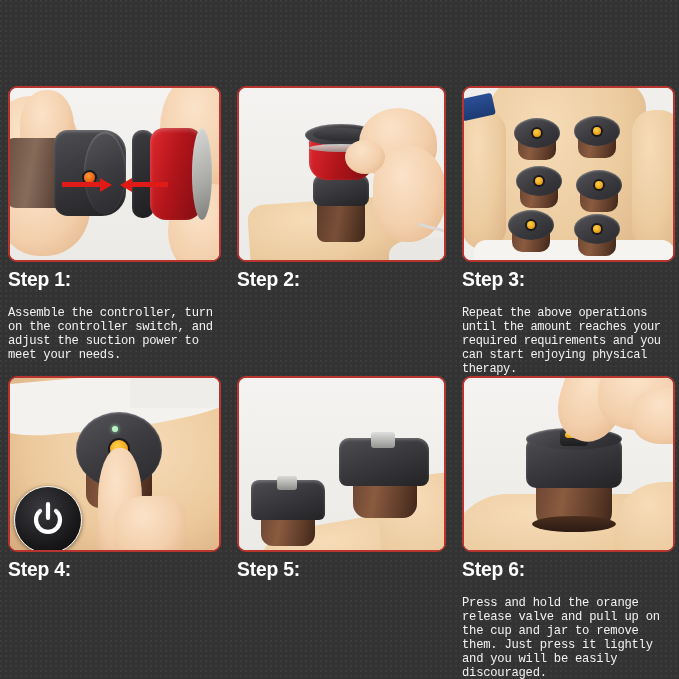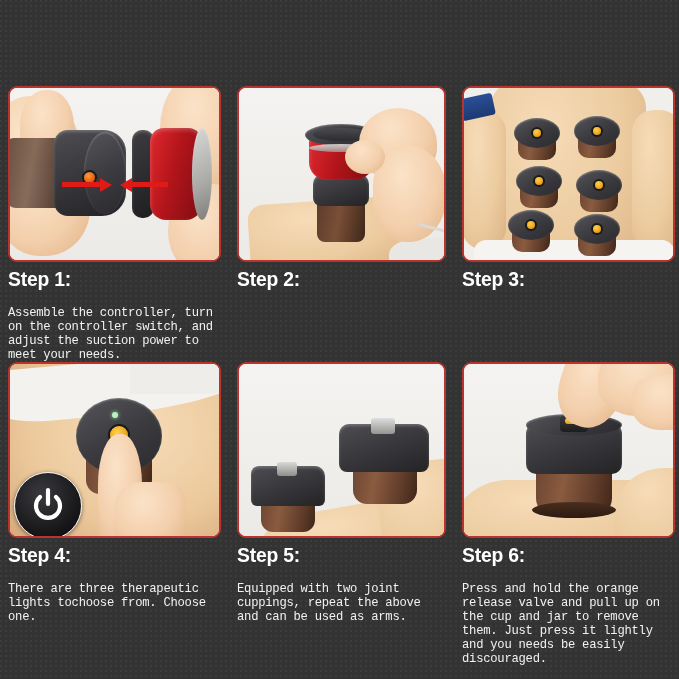--- a/index.html
+++ b/index.html
@@ -279,20 +279,21 @@
             <div class="valve" style="left:19px;top:11px;width:8px;height:8px;"></div>
           </div>
           <div style="position:absolute;left:110px;top:126px;width:46px;height:42px;">
             <div class="cup-body" style="left:4px;top:18px;width:38px;height:24px;"></div>
             <div class="cap-top-ellipse" style="left:0;top:0;width:46px;height:30px;"></div>
             <div class="valve" style="left:19px;top:11px;width:8px;height:8px;"></div>
           </div>
         </div>
       </div>
       <div class="step-head">Step 3:</div>
+      <div class="step-body">Repeat the above operations until the amount reaches your required requirements and you can start enjoying physical therapy.</div>
     </div>
 
     <div class="cell row2">
       <div class="photo">
         <div class="scene">
           <div class="skin" style="inset:0;position:absolute;border-radius:0;background:radial-gradient(ellipse at 60% 40%,#f7ddb9 0%,#ecc99c 60%,#d6ab7d 100%);"></div>
 
           <div style="position:absolute;left:-10px;top:-4px;width:250px;height:54px;background:#f4f2ef;border-radius:0 0 60% 20%;transform:rotate(-5deg);"></div>
           <div style="position:absolute;left:120px;top:-10px;width:120px;height:40px;background:#efedea;border-radius:0 0 40% 0;"></div>
 
@@ -306,21 +307,20 @@
 
           <div class="inset-circle" style="left:4px;top:108px;width:66px;height:66px;">
             <svg viewBox="0 0 40 40" width="40" height="40" style="position:absolute;left:13px;top:13px;">
               <path d="M12 11 A12 12 0 1 0 28 11" fill="none" stroke="#ffffff" stroke-width="4.2" stroke-linecap="round"></path>
               <line x1="20" y1="4" x2="20" y2="18" stroke="#ffffff" stroke-width="4.2" stroke-linecap="round"></line>
             </svg>
           </div>
         </div>
       </div>
       <div class="step-head">Step 4:</div>
-      <div class="step-body">There are three therapeutic lights tochoose from. Choose one.</div>
     </div>
 
     <div class="cell row2">
       <div class="photo">
         <div class="scene">
           <div class="bg-grad-skin"></div>
 
           <div class="skin" style="left:18px;top:140px;width:210px;height:70px;border-radius:40px 30px 0 0;transform:rotate(-10deg);"></div>
           <div class="skin" style="left:140px;top:96px;width:110px;height:100px;border-radius:50% 10px 0 0;transform:rotate(-6deg);"></div>
 
@@ -331,21 +331,20 @@
           </div>
 
           <div style="position:absolute;left:100px;top:54px;width:90px;height:86px;">
             <div class="cup-body" style="left:14px;top:42px;width:64px;height:44px;border-radius:3px 3px 14px 14px;"></div>
             <div class="cup-cap" style="left:0;top:6px;width:90px;height:48px;border-radius:10px 12px 8px 8px;"></div>
             <div style="position:absolute;left:32px;top:0px;width:24px;height:16px;background:linear-gradient(#dedede,#949491);border-radius:3px;"></div>
           </div>
         </div>
       </div>
       <div class="step-head">Step 5:</div>
-      <div class="step-body">Equipped with two joint cuppings, repeat the above and can be used as arms.</div>
     </div>
 
     <div class="cell row2">
       <div class="photo">
         <div class="scene">
           <div class="bg-grad-skin"></div>
 
           <div class="skin" style="left:-16px;top:116px;width:250px;height:80px;border-radius:60px 60px 0 0;"></div>
           <div class="skin" style="left:150px;top:104px;width:100px;height:92px;border-radius:50% 20px 0 0;"></div>
 
@@ -359,17 +358,17 @@
           <div style="position:absolute;left:101px;top:54px;width:18px;height:6px;border-radius:3px;background:linear-gradient(#ffcf4a,#e6a212);"></div>
 
           <div style="position:absolute;left:107px;top:26px;width:5px;height:30px;background:linear-gradient(#ff6a4a,#d31f10);border-radius:3px;"></div>
 
           <div class="hand" style="left:96px;top:-22px;width:64px;height:86px;border-radius:40% 40% 46% 46%;transform:rotate(18deg);"></div>
           <div class="hand" style="left:134px;top:-20px;width:92px;height:72px;border-radius:46% 50% 40% 42%;"></div>
           <div class="hand" style="left:168px;top:10px;width:70px;height:56px;border-radius:40% 46% 44% 40%;"></div>
         </div>
       </div>
       <div class="step-head">Step 6:</div>
-      <div class="step-body">Press and hold the orange release valve and pull up on the cup and jar to remove them. Just press it lightly and you needs be easily discouraged.</div>
+      <div class="step-body">Press and hold the orange release valve and pull up on the cup and jar to remove them. Just press it lightly and you will be easily discouraged.</div>
     </div>
 
   </div>
 </div>
 
 </body></html>

